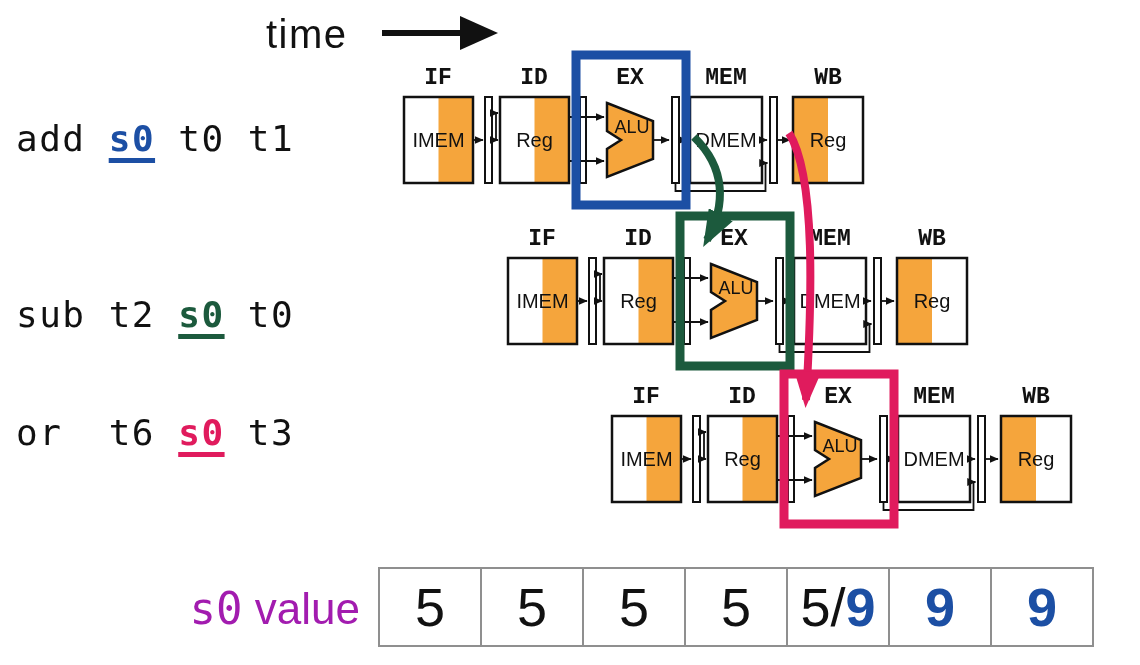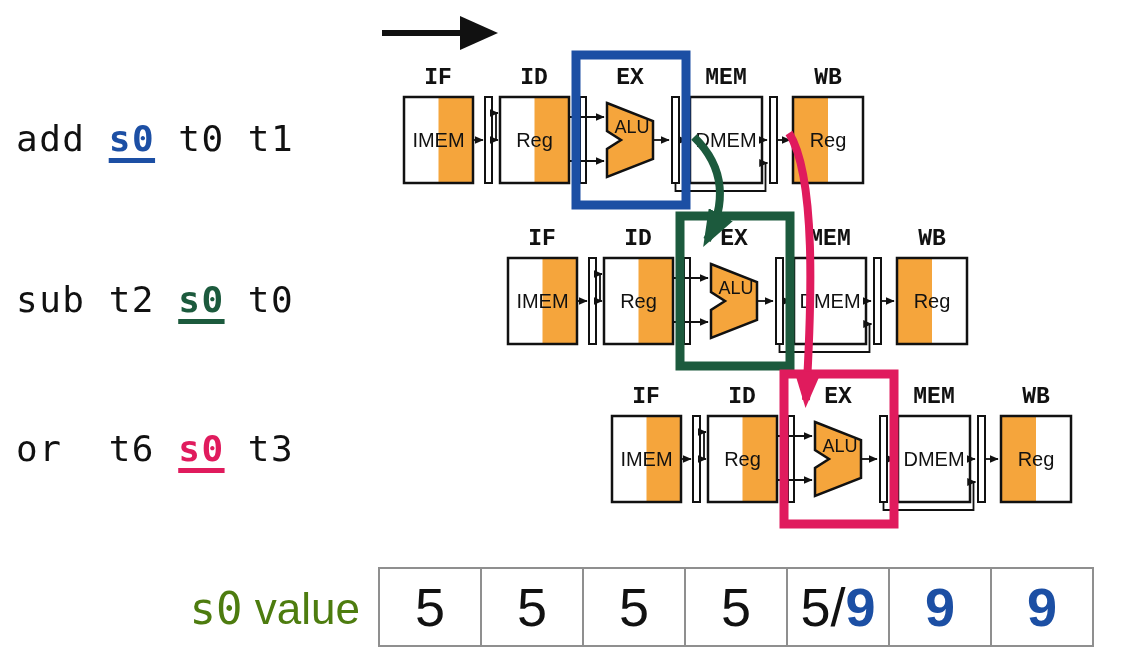--- a/index.html
+++ b/index.html
@@ -4,36 +4,37 @@
 <style>
   html,body{margin:0;padding:0;background:#fff;}
   .canvas{position:relative;width:1140px;height:665px;background:#ffffff;overflow:hidden;
           font-family:"Liberation Sans",sans-serif;color:#111;}
   .time-label{position:absolute;left:266px;top:12px;font-size:40px;letter-spacing:1.5px;color:#111;}
   .pipes{position:absolute;left:0;top:0;}
   .instr{position:absolute;left:16px;font-family:"DejaVu Sans Mono",monospace;
          font-size:36px;letter-spacing:1.5px;white-space:pre;color:#111;}
   .instr .reg{font-weight:bold;text-decoration:underline;
               text-decoration-thickness:4.5px;text-underline-offset:7px;}
-  .i1{top:118px;} .i2{top:279px;text-align:center;} .i3{top:428px;}
+  .i1{top:118px;} .i2{top:294px;text-align:center;} .i3{top:412px;}
   .s0-label{position:absolute;left:110px;top:583px;width:250px;text-align:right;
-            font-size:44px;color:#4d7c0f;}
+            font-size:44px;color:#a21caf;}
   .s0-label .mono{font-family:"DejaVu Sans Mono",monospace;}
   .s0-table{position:absolute;left:378px;top:567px;display:flex;}
   .cell{width:100px;height:76px;border:2px solid #8F8F8F;margin-left:-2px;background:#fff;
         display:flex;align-items:center;justify-content:center;font-size:54px;line-height:1;}
   .cell:first-child{margin-left:0;}
   .cell .v{color:#111;}
   .cell .hl{font-weight:bold;}
 </style>
 </head>
 <body>
 
 <div class="canvas">
 
+  <div class="time-label">time</div>
 
   <svg class="pipes" id="pipes" width="1140" height="560" viewBox="0 0 1140 560">
     <defs>
       <marker id="ah" markerWidth="5" markerHeight="4.4" refX="4.6" refY="2.2" orient="auto" markerUnits="strokeWidth">
         <path d="M0 0 L5 2.2 L0 4.4 Z" fill="#111"></path>
       </marker>
       <marker id="ah-green" markerWidth="4.6" markerHeight="3.4" refX="3.6" refY="1.7" orient="auto" markerUnits="strokeWidth">
         <path d="M0 0 L4.6 1.7 L0 3.4 Z" fill="#1C5A3D"></path>
       </marker>
       <marker id="ah-pink" markerWidth="4.6" markerHeight="3.4" refX="3.6" refY="1.7" orient="auto" markerUnits="strokeWidth">

